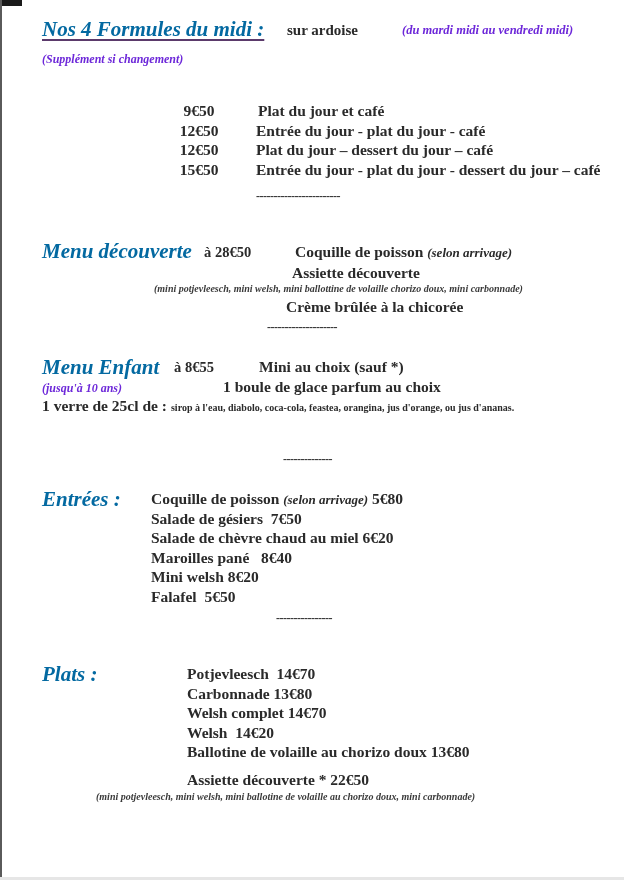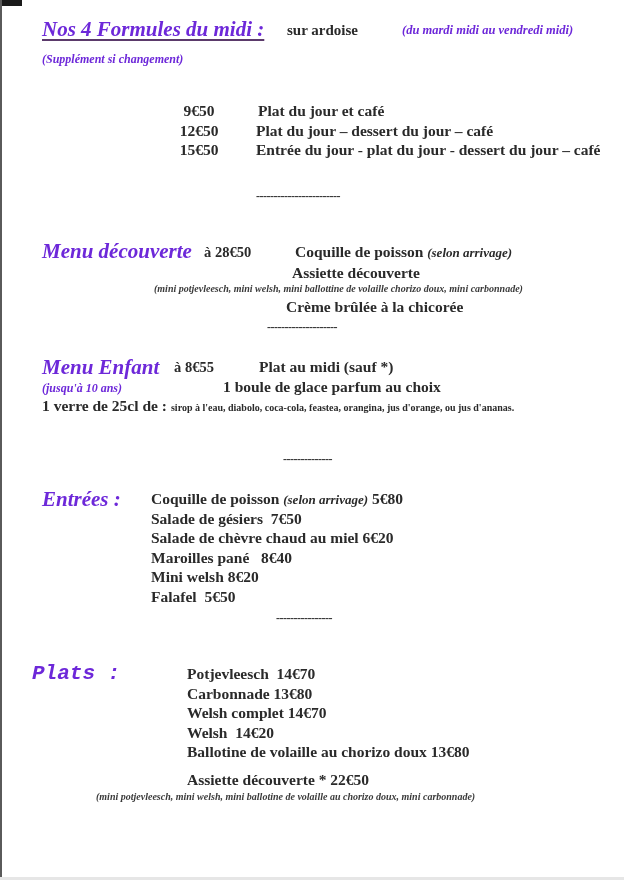--- a/index.html
+++ b/index.html
@@ -5,21 +5,21 @@
     html, body { margin: 0; padding: 0; }
     body {
       width: 624px; height: 880px; position: relative; overflow: hidden;
       background: #ffffff; color: #2a2a2a;
       font-family: "Liberation Serif", "DejaVu Serif", serif;
     }
     .corner-mark { position: absolute; left: 0; top: 0; width: 22px; height: 6px; background: #1a1a1a; }
     .left-edge { position: absolute; left: 0; top: 0; width: 2px; height: 880px; background: #5a5a5a; }
     .bottom-edge { position: absolute; left: 0; bottom: 0; width: 624px; height: 3px; background: #e6e6e6; }
     .abs { position: absolute; white-space: nowrap; font-weight: bold; }
-    .h-title { font-weight: bold; font-style: italic; font-size: 21px; color: #6d28d9; }
+    .h-title { font-weight: bold; font-style: italic; font-size: 21px; color: #0369a1; }
     .h-title.underline { text-decoration: underline; text-decoration-color: #5b3a6b; text-decoration-thickness: 2px; text-underline-offset: 3px; }
     .sub { font-size: 16px; }
     .note-it { font-style: italic; font-size: 13px; color: #6d28d9; }
     .note-sm { font-style: italic; font-size: 10.5px; color: #3a3a3a; }
     .line { font-size: 15.5px; }
     .price-col { width: 58px; text-align: center; display: inline-block; }
     .sep { font-size: 12px; letter-spacing: -0.5px; color: #333; }
     .small { font-size: 11px; }
     .it { font-style: italic; }
     .rows > div { height: 19.5px; line-height: 19.5px; }
@@ -32,20 +32,21 @@
 <div class="bottom-edge"></div>
 
 <section>
   <div class="abs h-title underline" style="left:42px; top:17px;">Nos 4 Formules du midi :</div>
   <div class="abs sub" style="left:287px; top:22px; font-size:15px;">sur ardoise</div>
   <div class="abs note-it" style="left:402px; top:23px; font-size:12.5px;">(du mardi midi au vendredi midi)</div>
   <div class="abs note-it" style="left:42px; top:52px; font-size:12px;">(Supplément si changement)</div>
 
   <div class="abs rows line" style="left:170px; top:101px;">
     <div><span class="price-col">9€50</span><span style="display:inline-block;width:30px"></span><span>Plat du jour et  café</span></div>
+    <div><span class="price-col">12€50</span><span style="display:inline-block;width:28px"></span><span>Entrée du jour - plat du jour - café</span></div>
     <div><span class="price-col">12€50</span><span style="display:inline-block;width:28px"></span><span>Plat du jour – dessert du jour – café</span></div>
     <div><span class="price-col">15€50</span><span style="display:inline-block;width:28px"></span><span>Entrée du jour - plat du jour - dessert du jour – café</span></div>
   </div>
   <div class="abs sep" style="left:256px; top:189px;">------------------------</div>
 </section>
 
 <section>
   <div class="abs h-title" style="left:42px; top:239px;">Menu découverte</div>
   <div class="abs sub" style="left:204px; top:244px; font-size:14.5px;">à 28€50</div>
   <div class="abs line" style="left:295px; top:243px;">
@@ -54,21 +55,21 @@
   </div>
   <div class="abs line" style="left:292px; top:264px;">Assiette découverte</div>
   <div class="abs note-sm" style="left:154px; top:283px; font-size:10px;">(mini potjevleesch, mini welsh, mini ballottine de volaille chorizo doux, mini carbonnade)</div>
   <div class="abs line" style="left:286px; top:298px;">Crème brûlée à la chicorée</div>
   <div class="abs sep" style="left:267px; top:320px;">--------------------</div>
 </section>
 
 <section>
   <div class="abs h-title" style="left:42px; top:355px;">Menu Enfant</div>
   <div class="abs sub" style="left:174px; top:359px; font-size:14.5px;">à 8€55</div>
-  <div class="abs line" style="left:259px; top:358px;">Plat au midi (sauf *)</div>
+  <div class="abs line" style="left:259px; top:358px;">Mini au choix (sauf *)</div>
   <div class="abs note-it" style="left:42px; top:381px; font-size:12px;text-align:right;">(jusqu'à 10 ans)</div>
   <div class="abs line" style="left:223px; top:378px;">1 boule de glace parfum au choix</div>
   <div class="abs" style="left:42px; top:397px;">
     <span class="line">1 verre de 25cl de :</span>
     <span class="small" style="font-size:10px;text-align:right;">sirop à l'eau, diabolo, coca-cola, feastea, orangina, jus d'orange, ou jus d'ananas.</span>
   </div>
   <div class="abs sep" style="left:283px; top:452px;">--------------</div>
 </section>
 
 <section>
@@ -78,21 +79,21 @@
     <div><span>Salade de gésiers</span>&nbsp;&nbsp;<span>7€50</span></div>
     <div><span>Salade de chèvre chaud au miel</span> <span>6€20</span></div>
     <div><span>Maroilles pané</span>&nbsp;&nbsp;&nbsp;<span>8€40</span></div>
     <div><span>Mini welsh</span> <span>8€20</span></div>
     <div><span>Falafel</span>&nbsp;&nbsp;<span>5€50</span></div>
   </div>
   <div class="abs sep" style="left:276px; top:611px;">----------------</div>
 </section>
 
 <section>
-  <div class="abs h-title" style="left:32px; top:662px;font-family:Liberation Mono, monospace;">Plats :</div>
+  <div class="abs h-title" style="left:42px; top:662px;">Plats :</div>
   <div class="abs rows line" style="left:187px; top:664px;">
     <div><span>Potjevleesch</span>&nbsp;&nbsp;<span>14€70</span></div>
     <div><span>Carbonnade</span> <span>13€80</span></div>
     <div><span>Welsh complet</span> <span>14€70</span></div>
     <div><span>Welsh</span>&nbsp;&nbsp;<span>14€20</span></div>
     <div><span>Ballotine de volaille au chorizo doux</span> <span>13€80</span></div>
   </div>
   <div class="abs line" style="left:187px; top:771px;">
     <span>Assiette découverte *</span> <span>22€50</span>
   </div>

